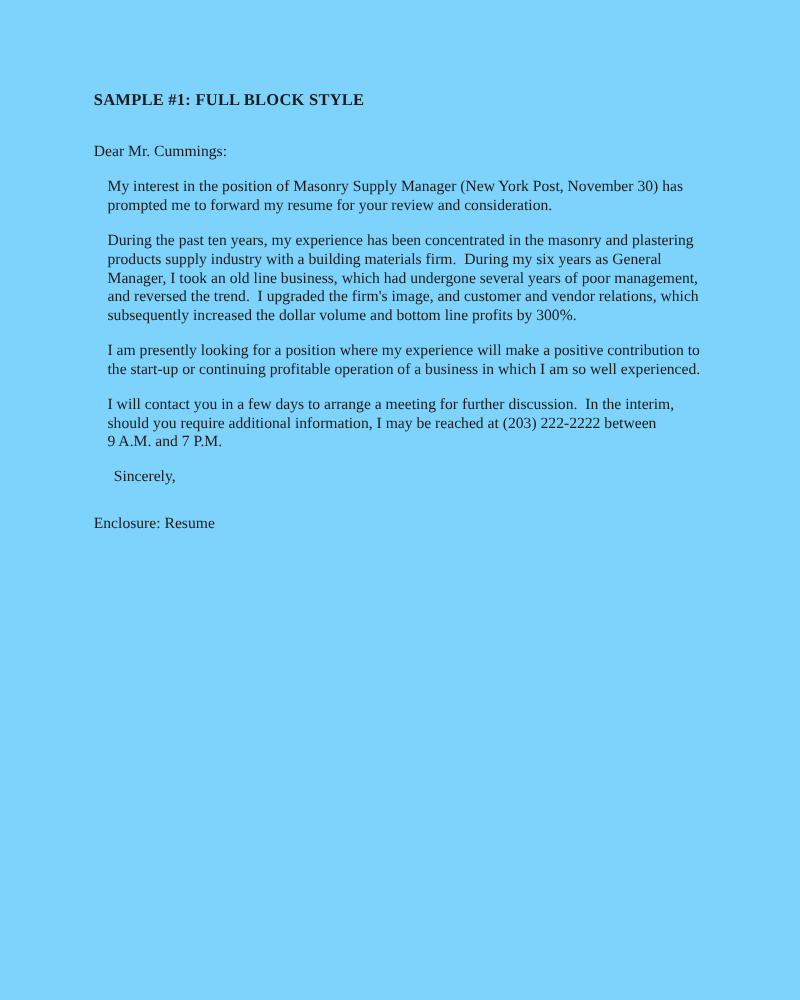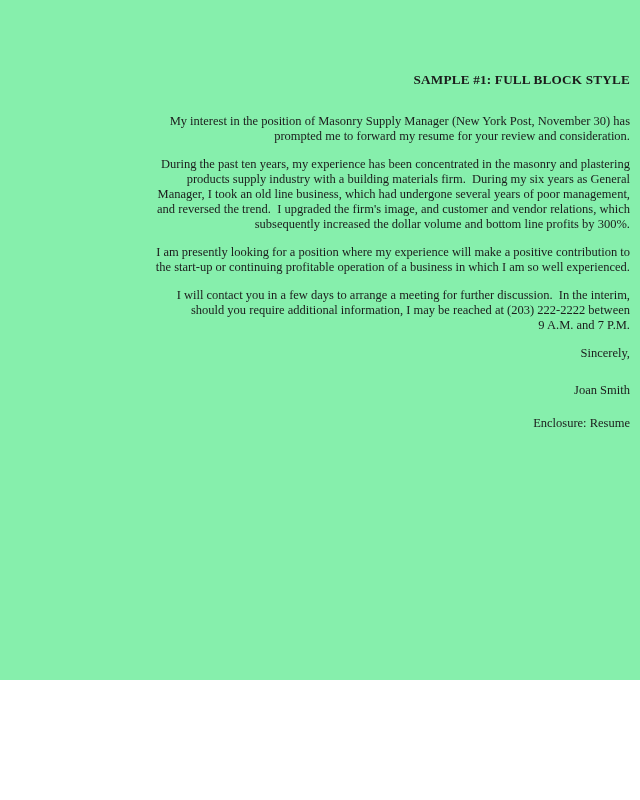--- a/index.html
+++ b/index.html
@@ -3,24 +3,23 @@
 <meta charset="utf-8">
 <style>
   html, body {
     margin: 0;
     padding: 0;
     background: #ffffff;
   }
   .page {
     position: relative;
     width: 640px;
-    height: 680px;
-    background: #86efac;
+    height: 800px;
+    background: #7dd3fc;
     overflow: hidden;
-    text-align: right;
   }
   .letter {
     position: absolute;
     left: 75px;
     top: 72px;
     width: 555px;
     font-family: "Liberation Serif", "DejaVu Serif", serif;
     font-size: 12.5px;
     line-height: 15px;
     color: #1b1b1b;
@@ -30,52 +29,52 @@
   }
   .heading {
     font-weight: bold;
     font-size: 13.2px;
     letter-spacing: 0.2px;
     margin: 0 0 27px 0;
   }
   .sender { margin: 0 0 11px 0; }
   .recipient { margin: 0 0 10px 0; }
   .salutation { margin: 0 0 13px 0; }
-  .para { margin: 0 0 13px 0; }
+  .para { margin: 0 0 13px 11px; }
   .closing { margin: 0 0 22px 16px; }
   .signature { margin: 0 0 18px 0; }
   .enclosure { margin: 0; }
 </style>
 </head>
 <body>
 
 <div class="page">
   <div class="letter">
 
     <div class="heading">SAMPLE #1: FULL BLOCK STYLE</div>
 
 
 
+    <div class="salutation">Dear Mr. Cummings:</div>
 
     <div class="para pre">My interest in the position of Masonry Supply Manager (New York Post, November 30) has
 prompted me to forward my resume for your review and consideration.</div>
 
     <div class="para pre">During the past ten years, my experience has been concentrated in the masonry and plastering
 products supply industry with a building materials firm.  During my six years as General
 Manager, I took an old line business, which had undergone several years of poor management,
 and reversed the trend.  I upgraded the firm's image, and customer and vendor relations, which
 subsequently increased the dollar volume and bottom line profits by 300%.</div>
 
     <div class="para pre">I am presently looking for a position where my experience will make a positive contribution to
 the start-up or continuing profitable operation of a business in which I am so well experienced.</div>
 
     <div class="para pre">I will contact you in a few days to arrange a meeting for further discussion.  In the interim,
 should you require additional information, I may be reached at (203) 222-2222 between
 9 A.M. and 7 P.M.</div>
 
     <div class="closing">Sincerely,</div>
 
-    <div class="signature">Joan Smith</div>
 
     <div class="enclosure">Enclosure: Resume</div>
 
   </div>
 </div>
 
 </body></html>

